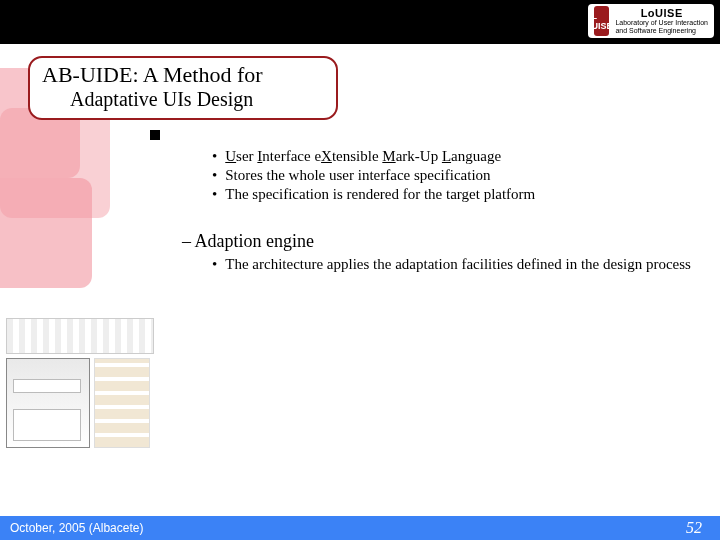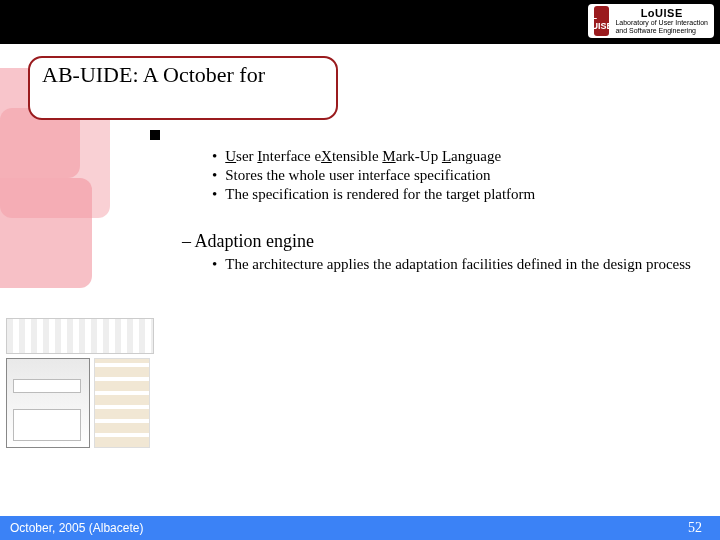--- a/index.html
+++ b/index.html
@@ -45,21 +45,21 @@
   .illust { position:absolute; left: 6px; top: 318px; width: 148px; }
   .illust-top { height: 36px; border:1px solid #ccc; margin-bottom:4px; background: repeating-linear-gradient(90deg,#eee,#eee 6px,#fff 6px,#fff 12px); }
   .illust-bottom { display:flex; gap:4px; }
   .illust-win { width: 84px; height: 90px; border:1px solid #888; background:linear-gradient(#e9e9e9,#fff); position:relative; }
   .illust-win::before{content:"";position:absolute;left:6px;top:20px;width:66px;height:12px;background:#fff;border:1px solid #bbb;}
   .illust-win::after{content:"";position:absolute;left:6px;top:50px;width:66px;height:30px;background:#fff;border:1px solid #bbb;}
   .illust-side { width: 56px; height: 90px; background: repeating-linear-gradient(0deg,#f1e7d4,#f1e7d4 10px,#fff 10px,#fff 14px); border:1px solid #ddd;}
 
   
   .footer { position:absolute; left:0; right:0; bottom:0; height: 24px; background:#3b82f6; color:#fff; font: 12px Arial,sans-serif; display:flex; align-items:center; padding: 0 10px; }
-  .footer .pagen { margin-left:auto; color:#fff; font-family: "Times New Roman", serif; font-size: 14px; padding-right:8px;}
+  .footer .pagen { margin-left:auto; color:#fff; font-family: "Times New Roman", serif; font-size: 16px; padding-right:8px;font-style:italic;}
 </style>
 </head>
 <body>
 
 <div class="topbar">
   <div class="brandbox">
     <div class="brand-badge">L UISE</div>
     <div class="brand-text">
       <div class="line1">LoUISE</div>
       <div>Laboratory of User Interaction</div>
@@ -68,21 +68,22 @@
   </div>
 </div>
 
 <div class="deco">
   <div class="sq sq1"></div>
   <div class="sq sq2"></div>
   <div class="sq sq3"></div>
 </div>
 
 <div class="titlebox">
-  <div class="t1">AB-UIDE: A October for</div>
+  <div class="t1">AB-UIDE: A Method for</div>
+  <div class="t2">Adaptative UIs Design</div>
 </div>
 
 <div class="content">
   <div class="lvl1">
     <span class="square-bullet"></span>
   </div>
 
   <div class="lvl3-group">
     <div class="lvl3">
       <span>

